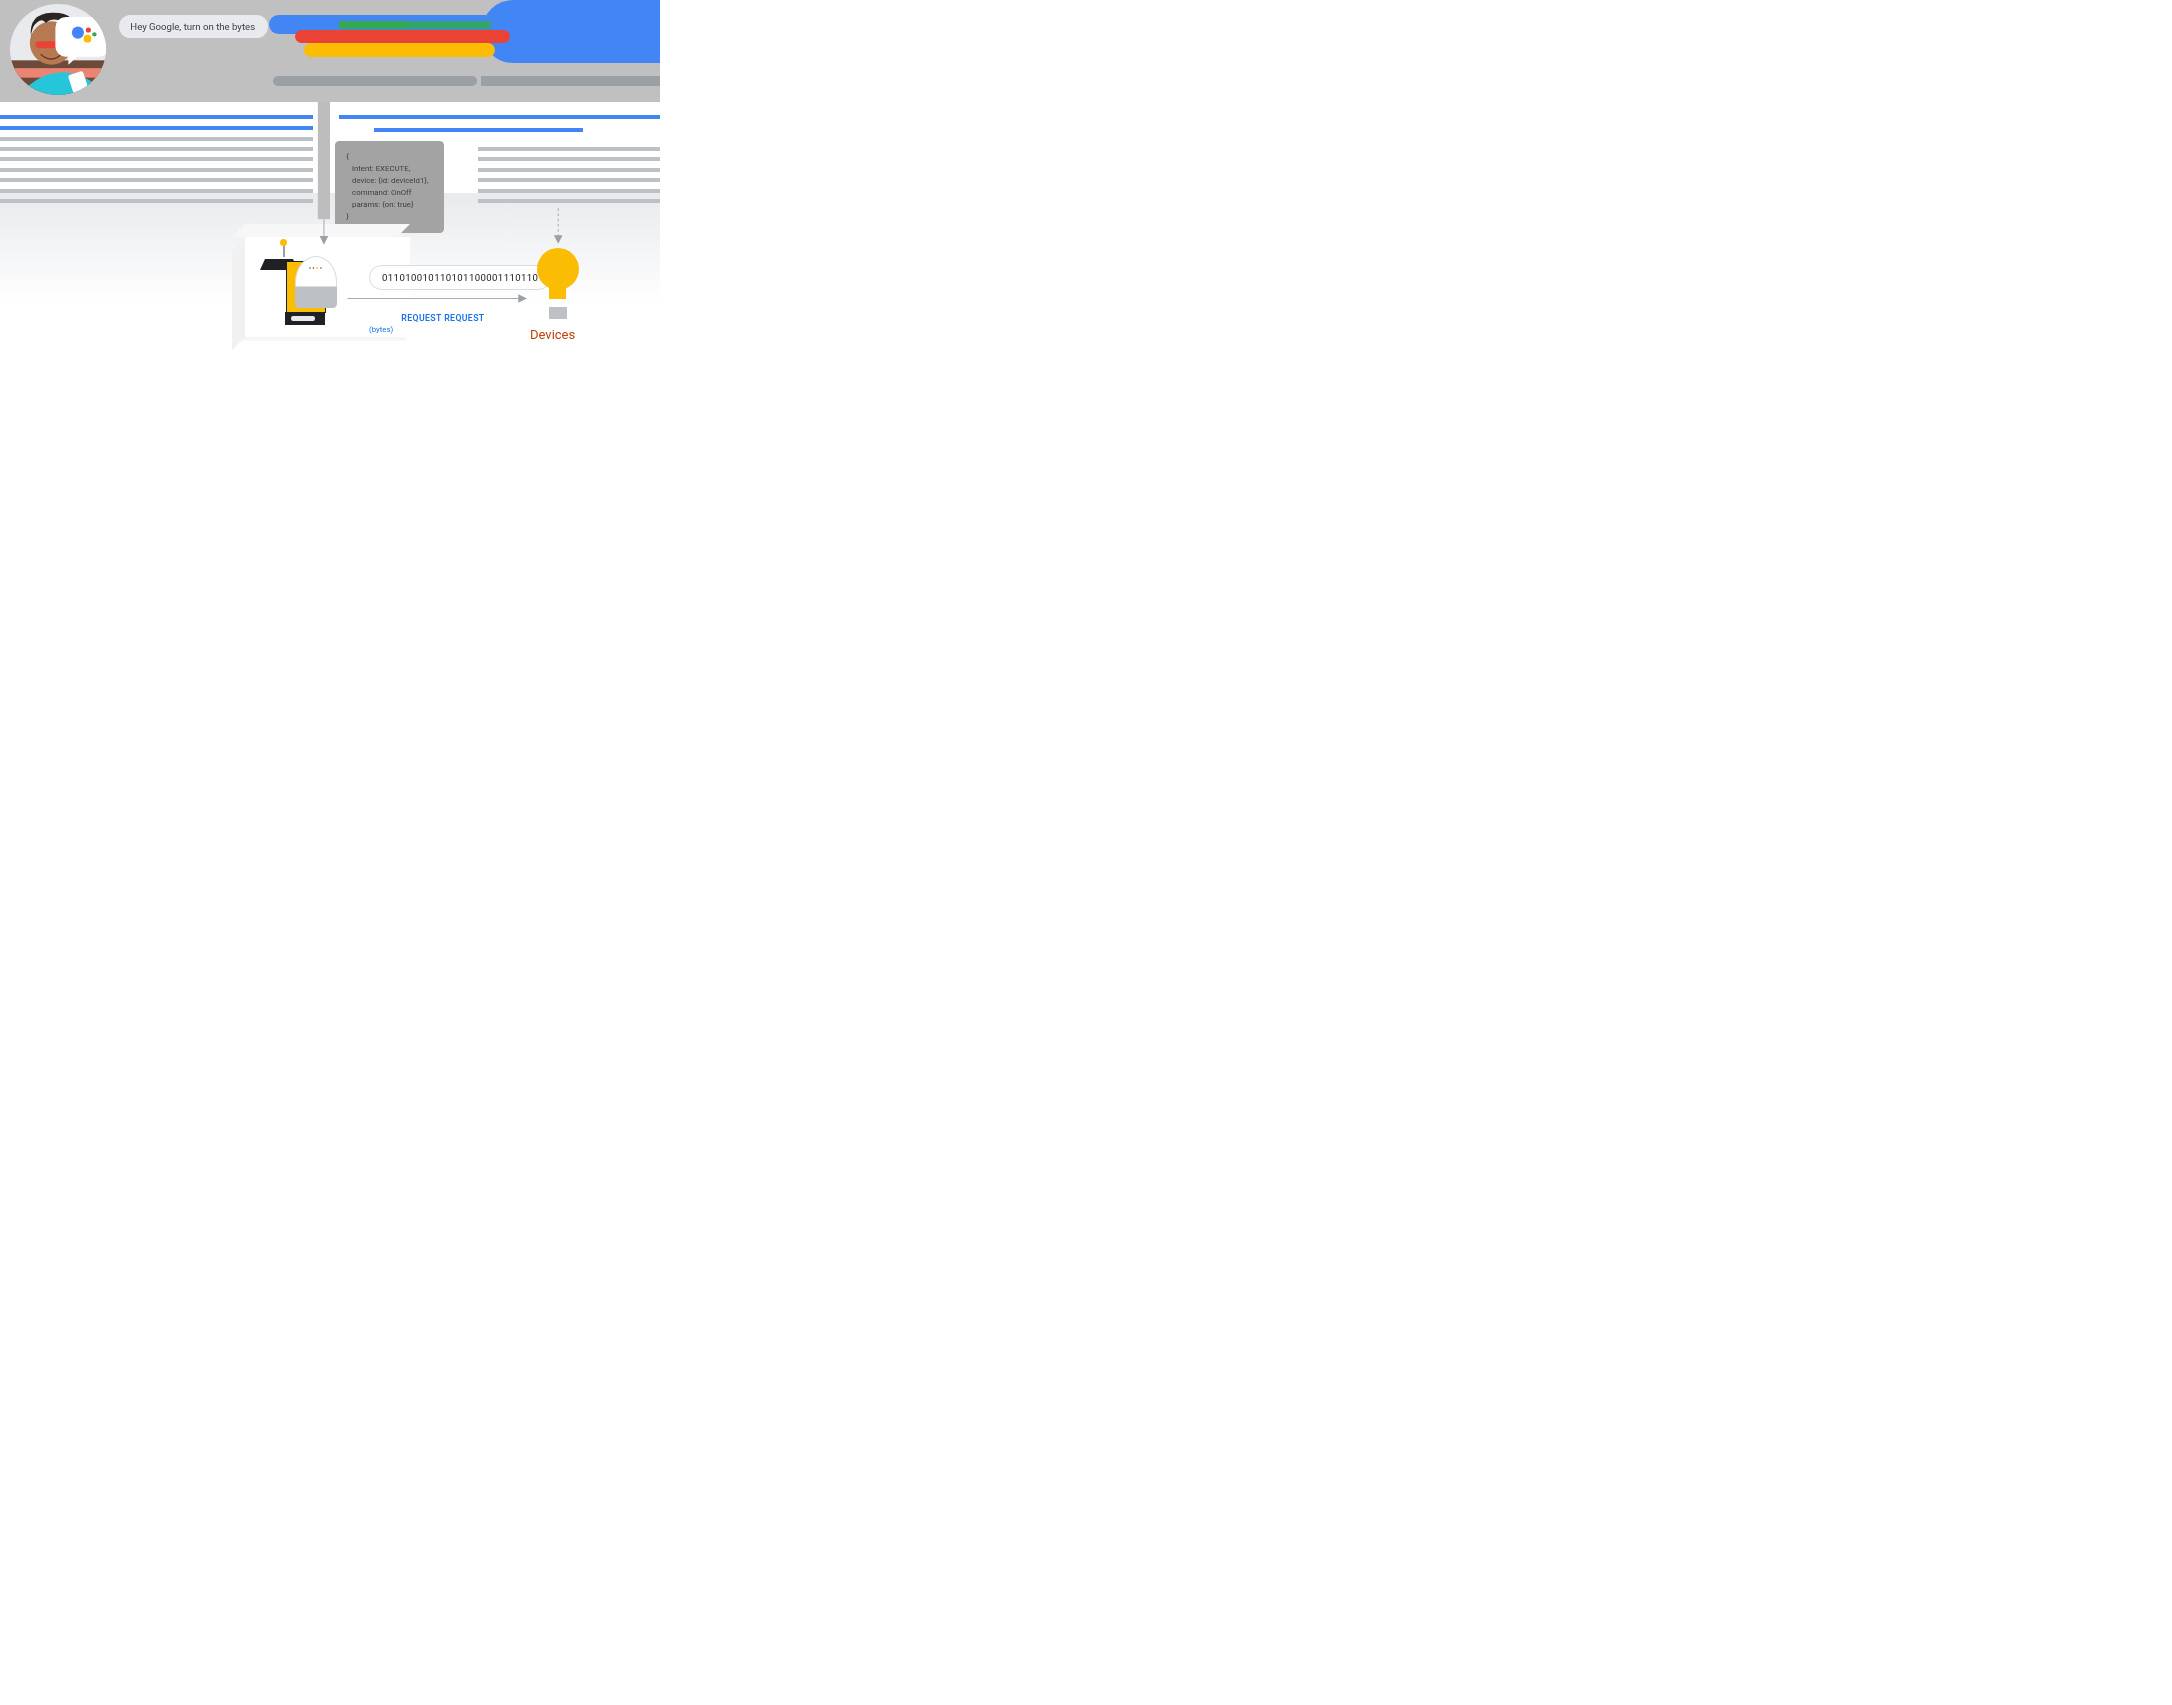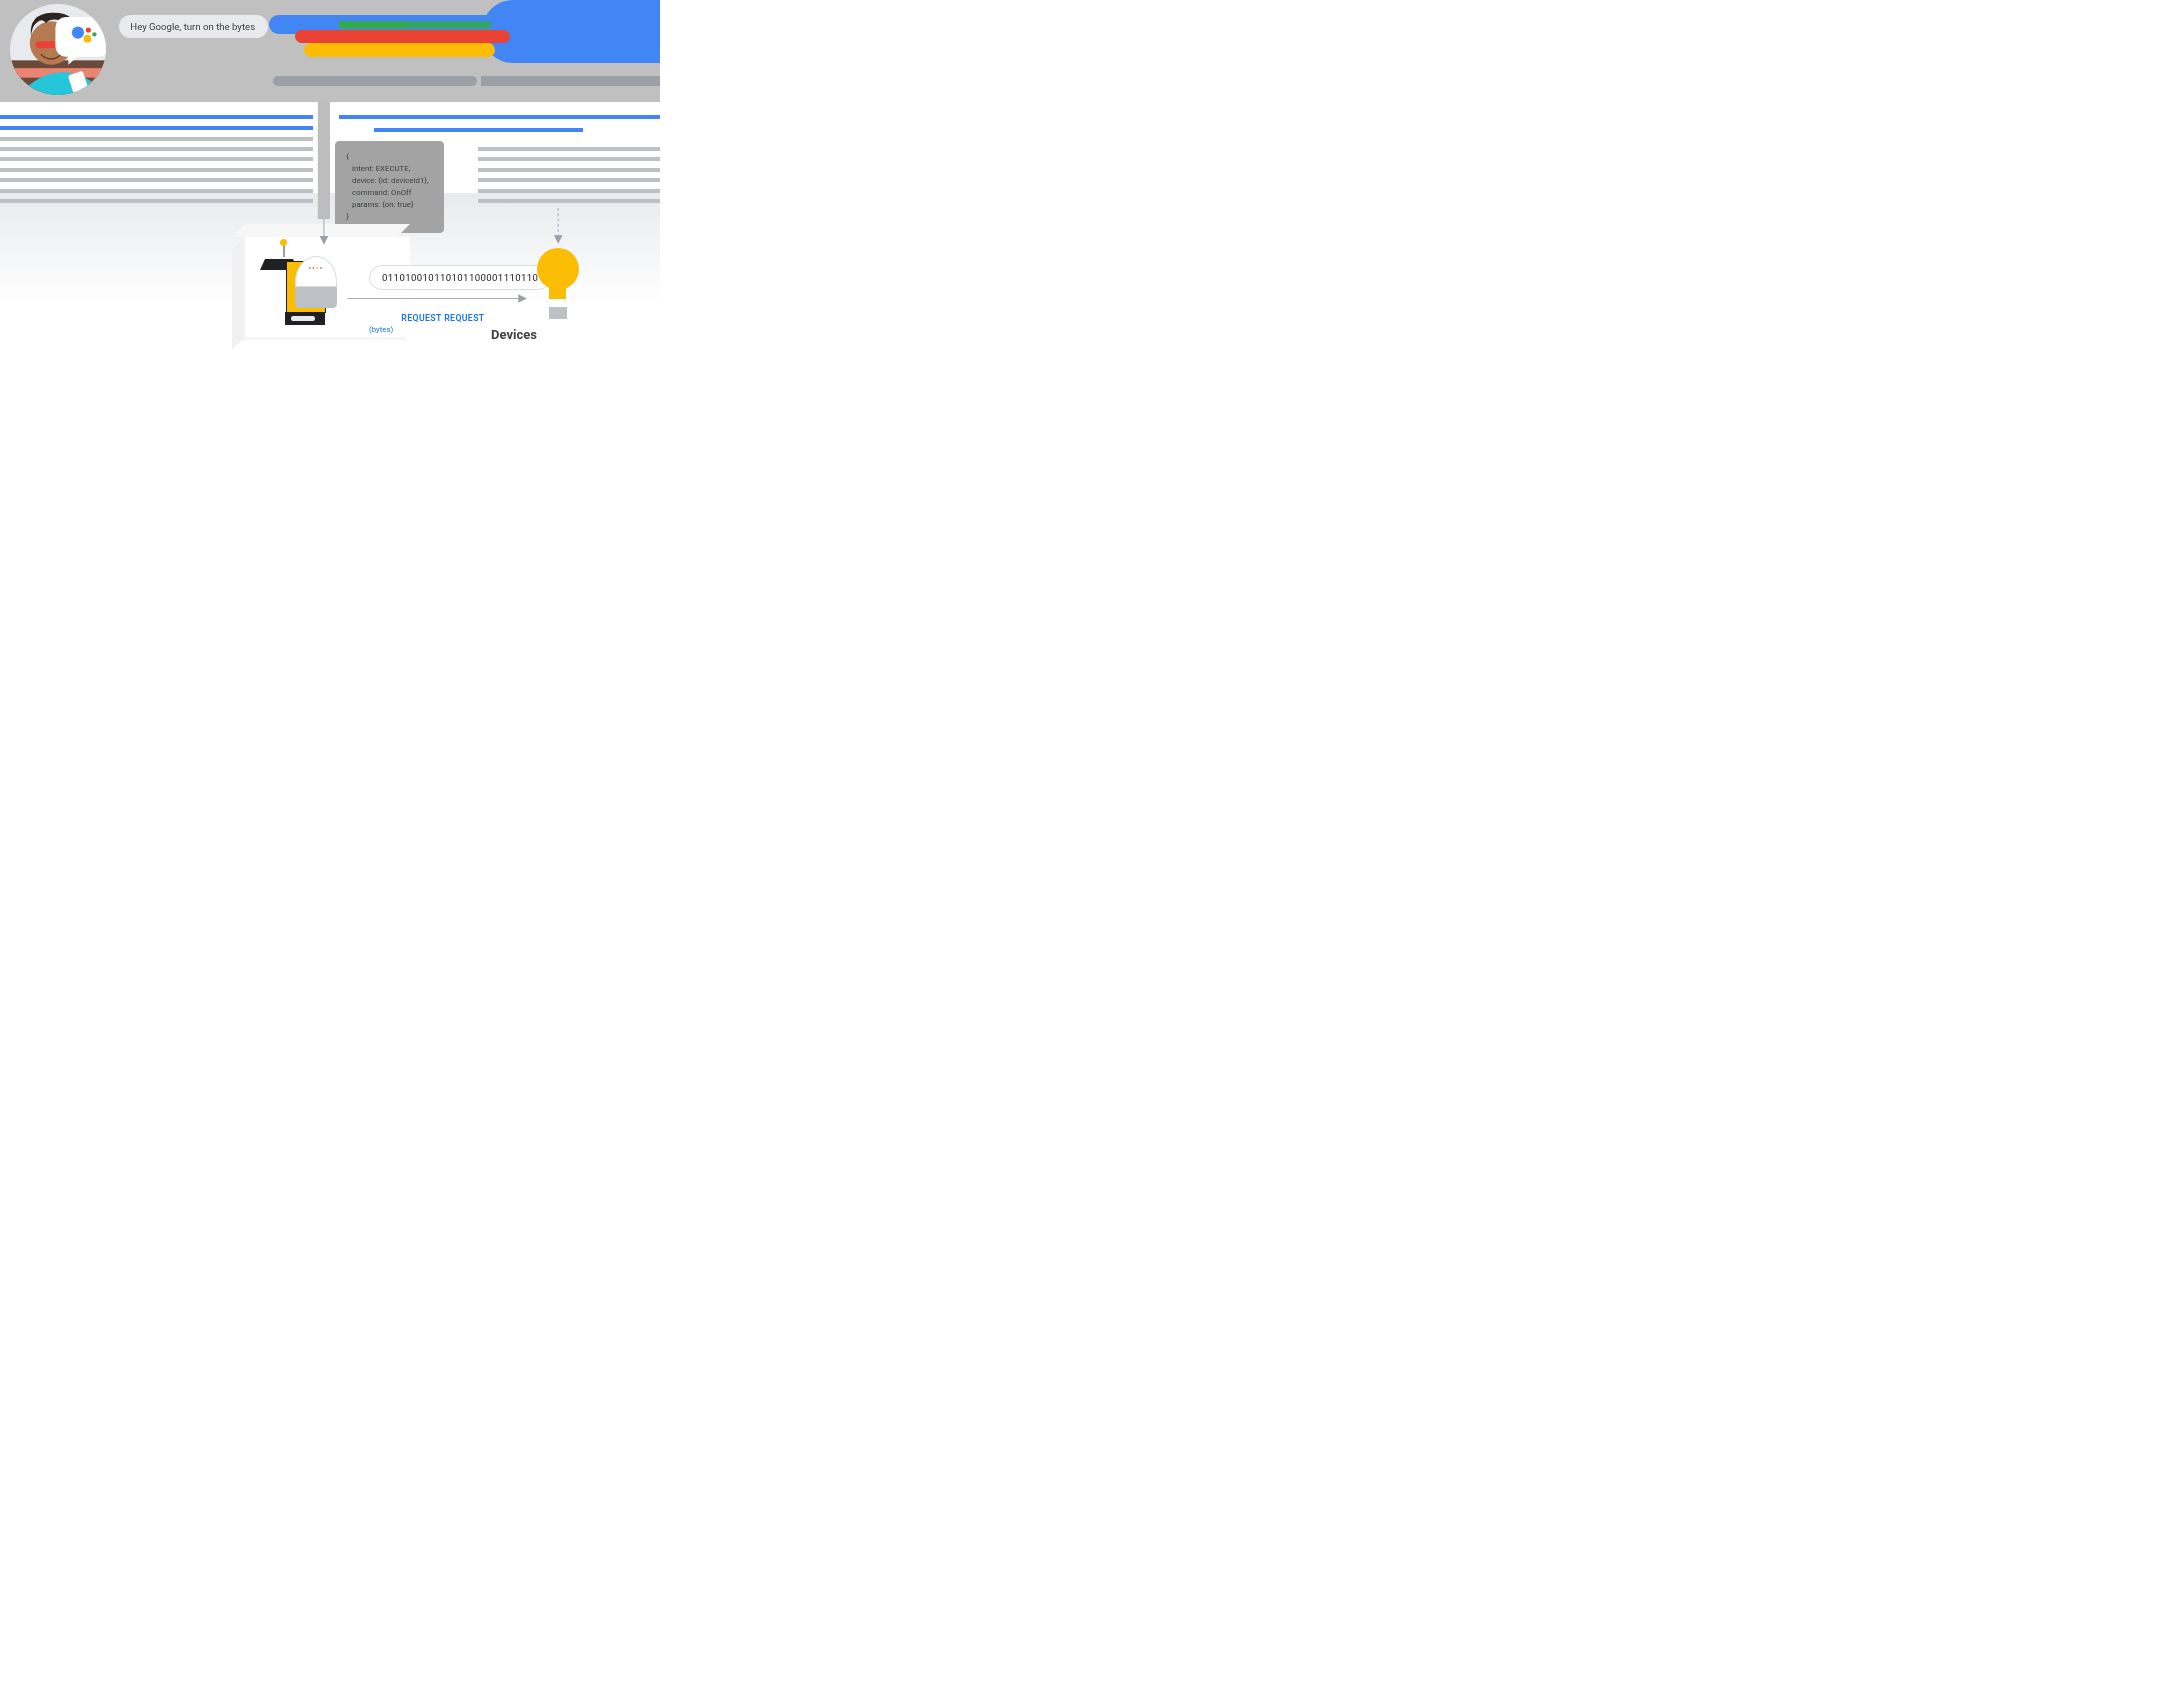--- a/index.html
+++ b/index.html
@@ -64,21 +64,21 @@
 .bytes { left:369px; top:265px; background:#fff; border:0.9px solid #dadce0; border-radius:434px; padding:6px 12px; font-size:9.6px; color:#202124; letter-spacing:0.4px;}
 .exec-label { left:369px; top:313px; width:148px; text-align:center; color:#1a73e8; font-weight:600; font-size:8.7px; letter-spacing:0.4px;}
 .exec-sub   { left:369px; top:325px; width:148px; text-align:left; color:#1a73e8; font-size:7.8px;}
 
 
 .bulb { left:534px; top:248px; width:48px; text-align:center;}
 .bulb-top { width:42px; height:42px; background:#fbbc04; border-radius:50%; margin:0 auto; position:relative;}
 .bulb-top:after{content:"";position:absolute;left:12px;bottom:-8.7px;width:17.4px;height:14.8px;background:#fbbc04;}
 .bulb-neck { width:17.4px; height:6px; background:#fff; margin:10.4px auto 0; }
 .bulb-base { width:17.4px; height:13px; background:#bdc1c6; margin:0 auto; border-top:1.3px solid #fff;}
-.devices-label { left:491px; top:327px; color:#404040; font-size:13px;font-weight:bold;}
+.devices-label { left:530px; top:327px; color:#c2410c; font-size:13px;}
 
 
 svg.arrows { position:absolute; left:0; top:0; pointer-events:none; }
 
 
 .avatar { left:10.4px; top:4.3px; width:96px; height:91px; border-radius:50%; overflow:hidden; background:#e8eaed;}
 </style>
 </head>
 <body>
 

